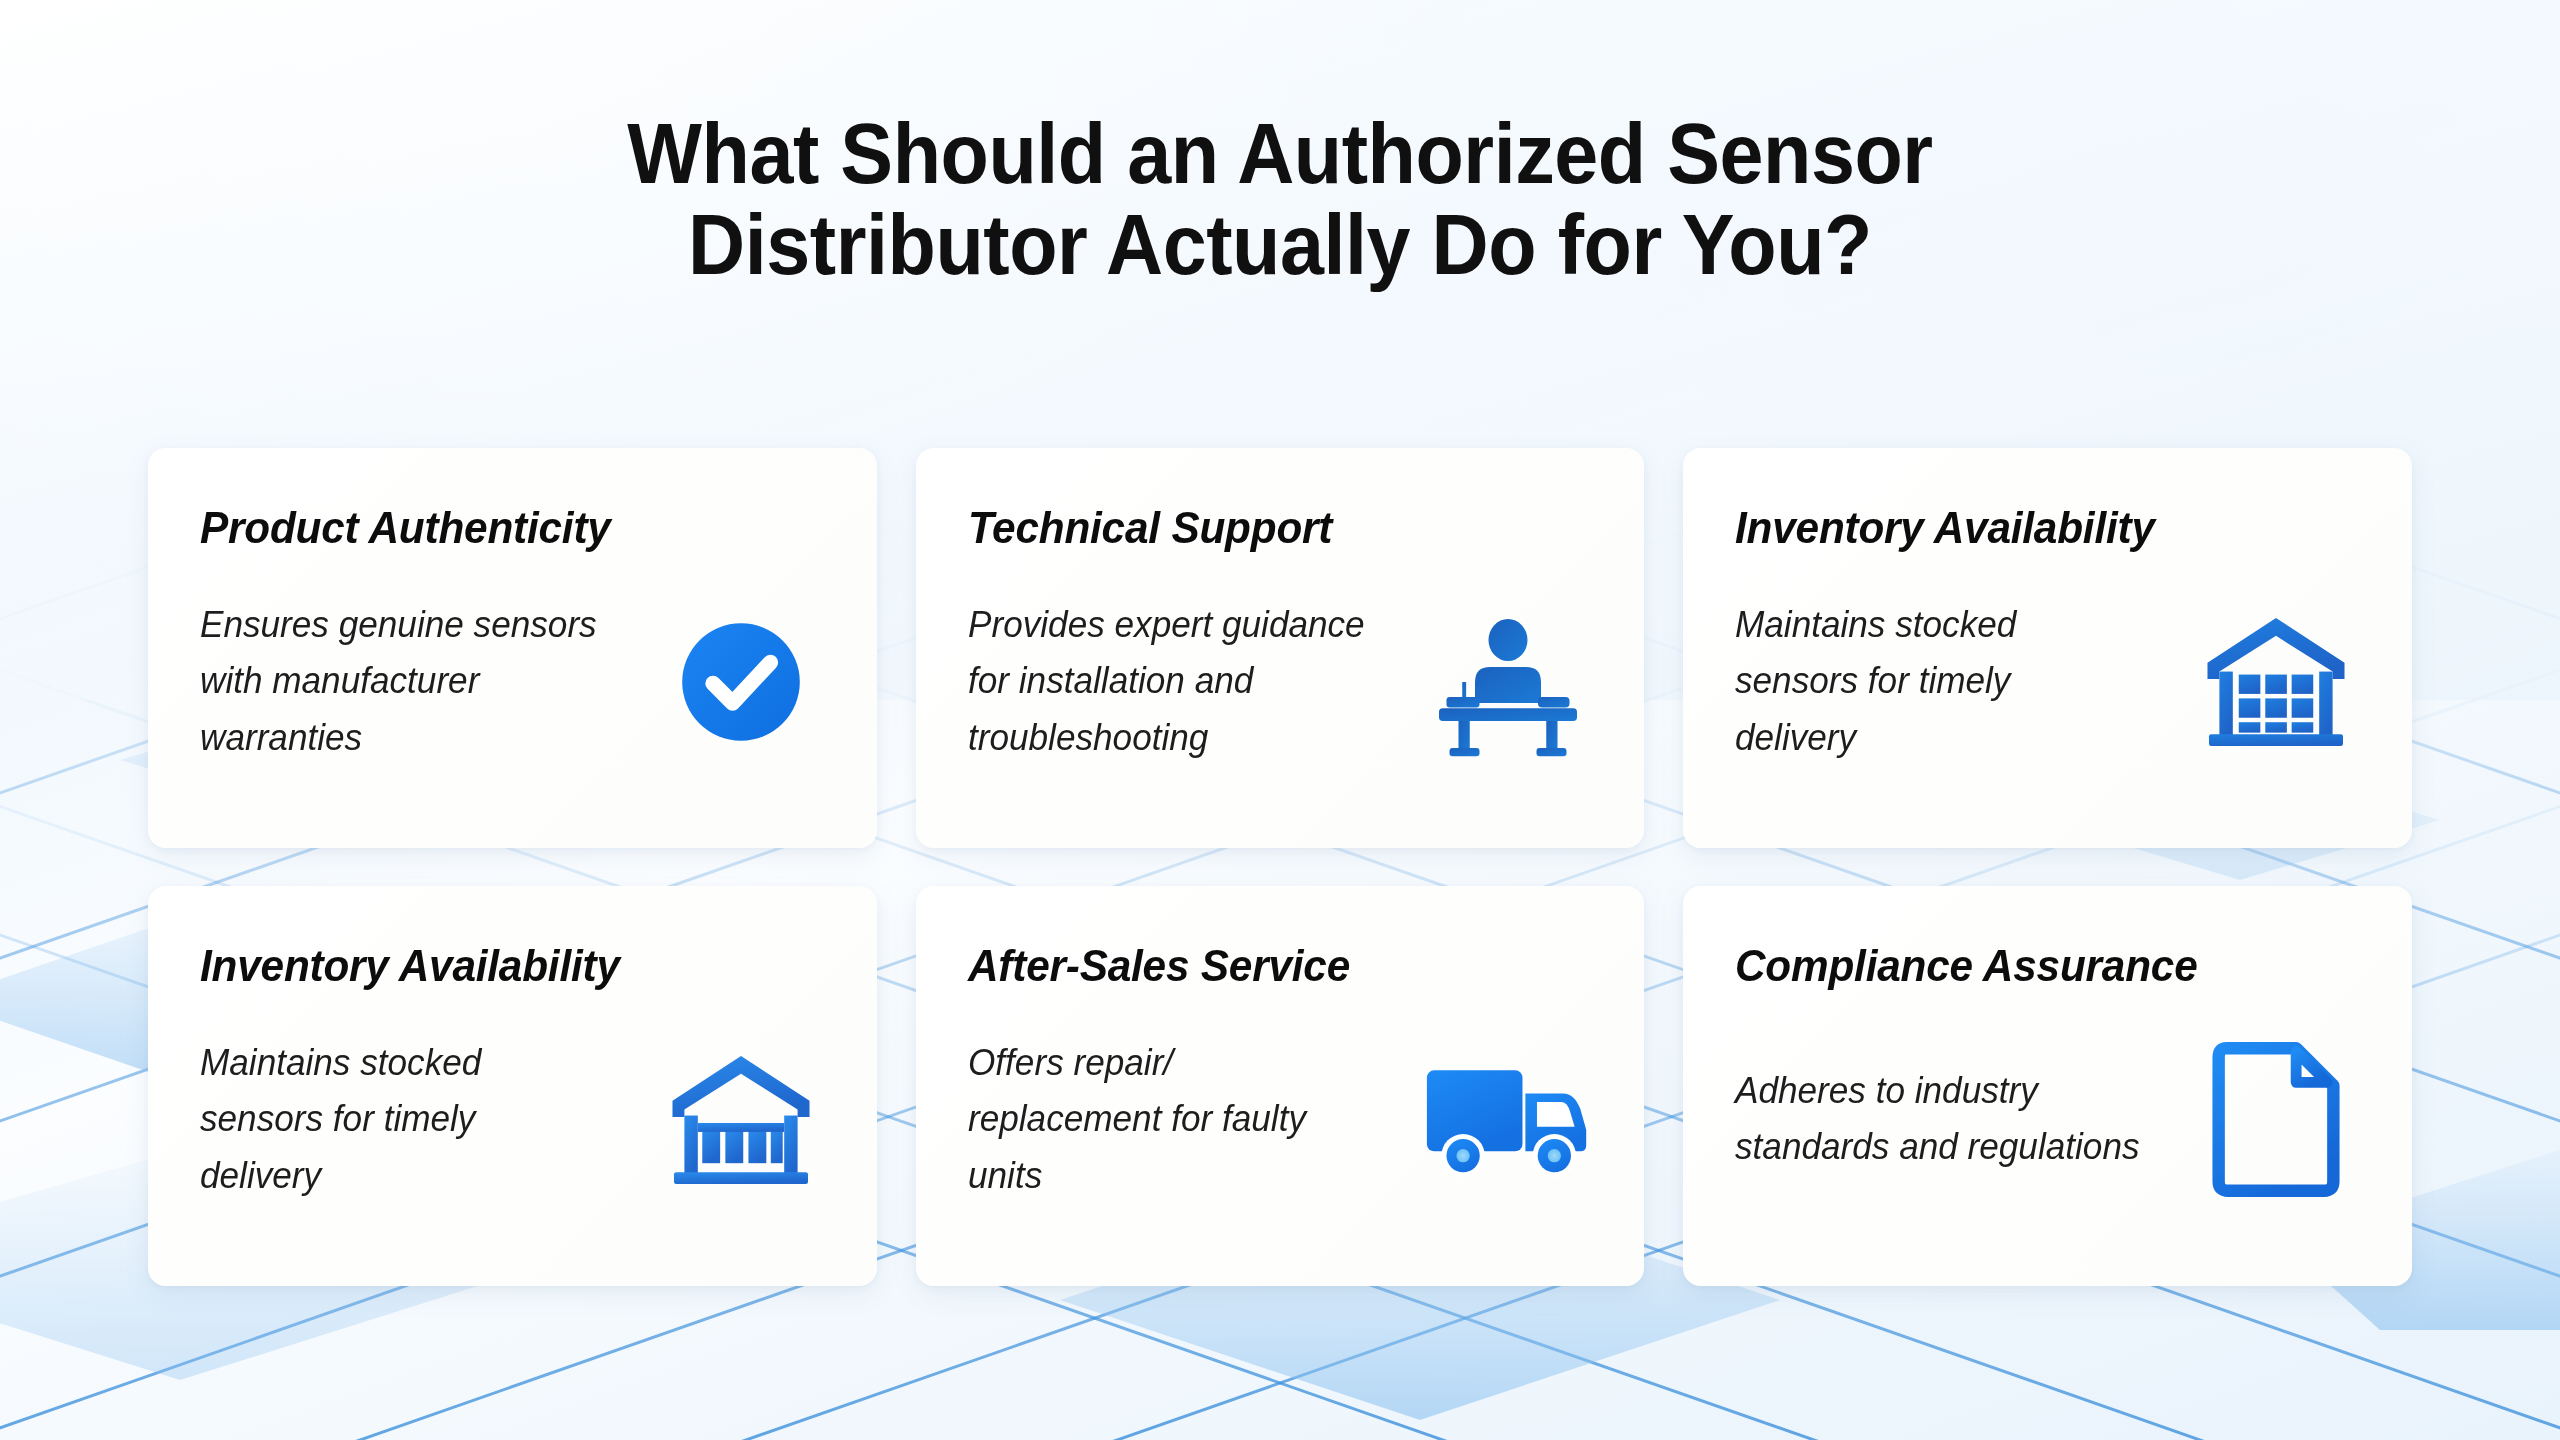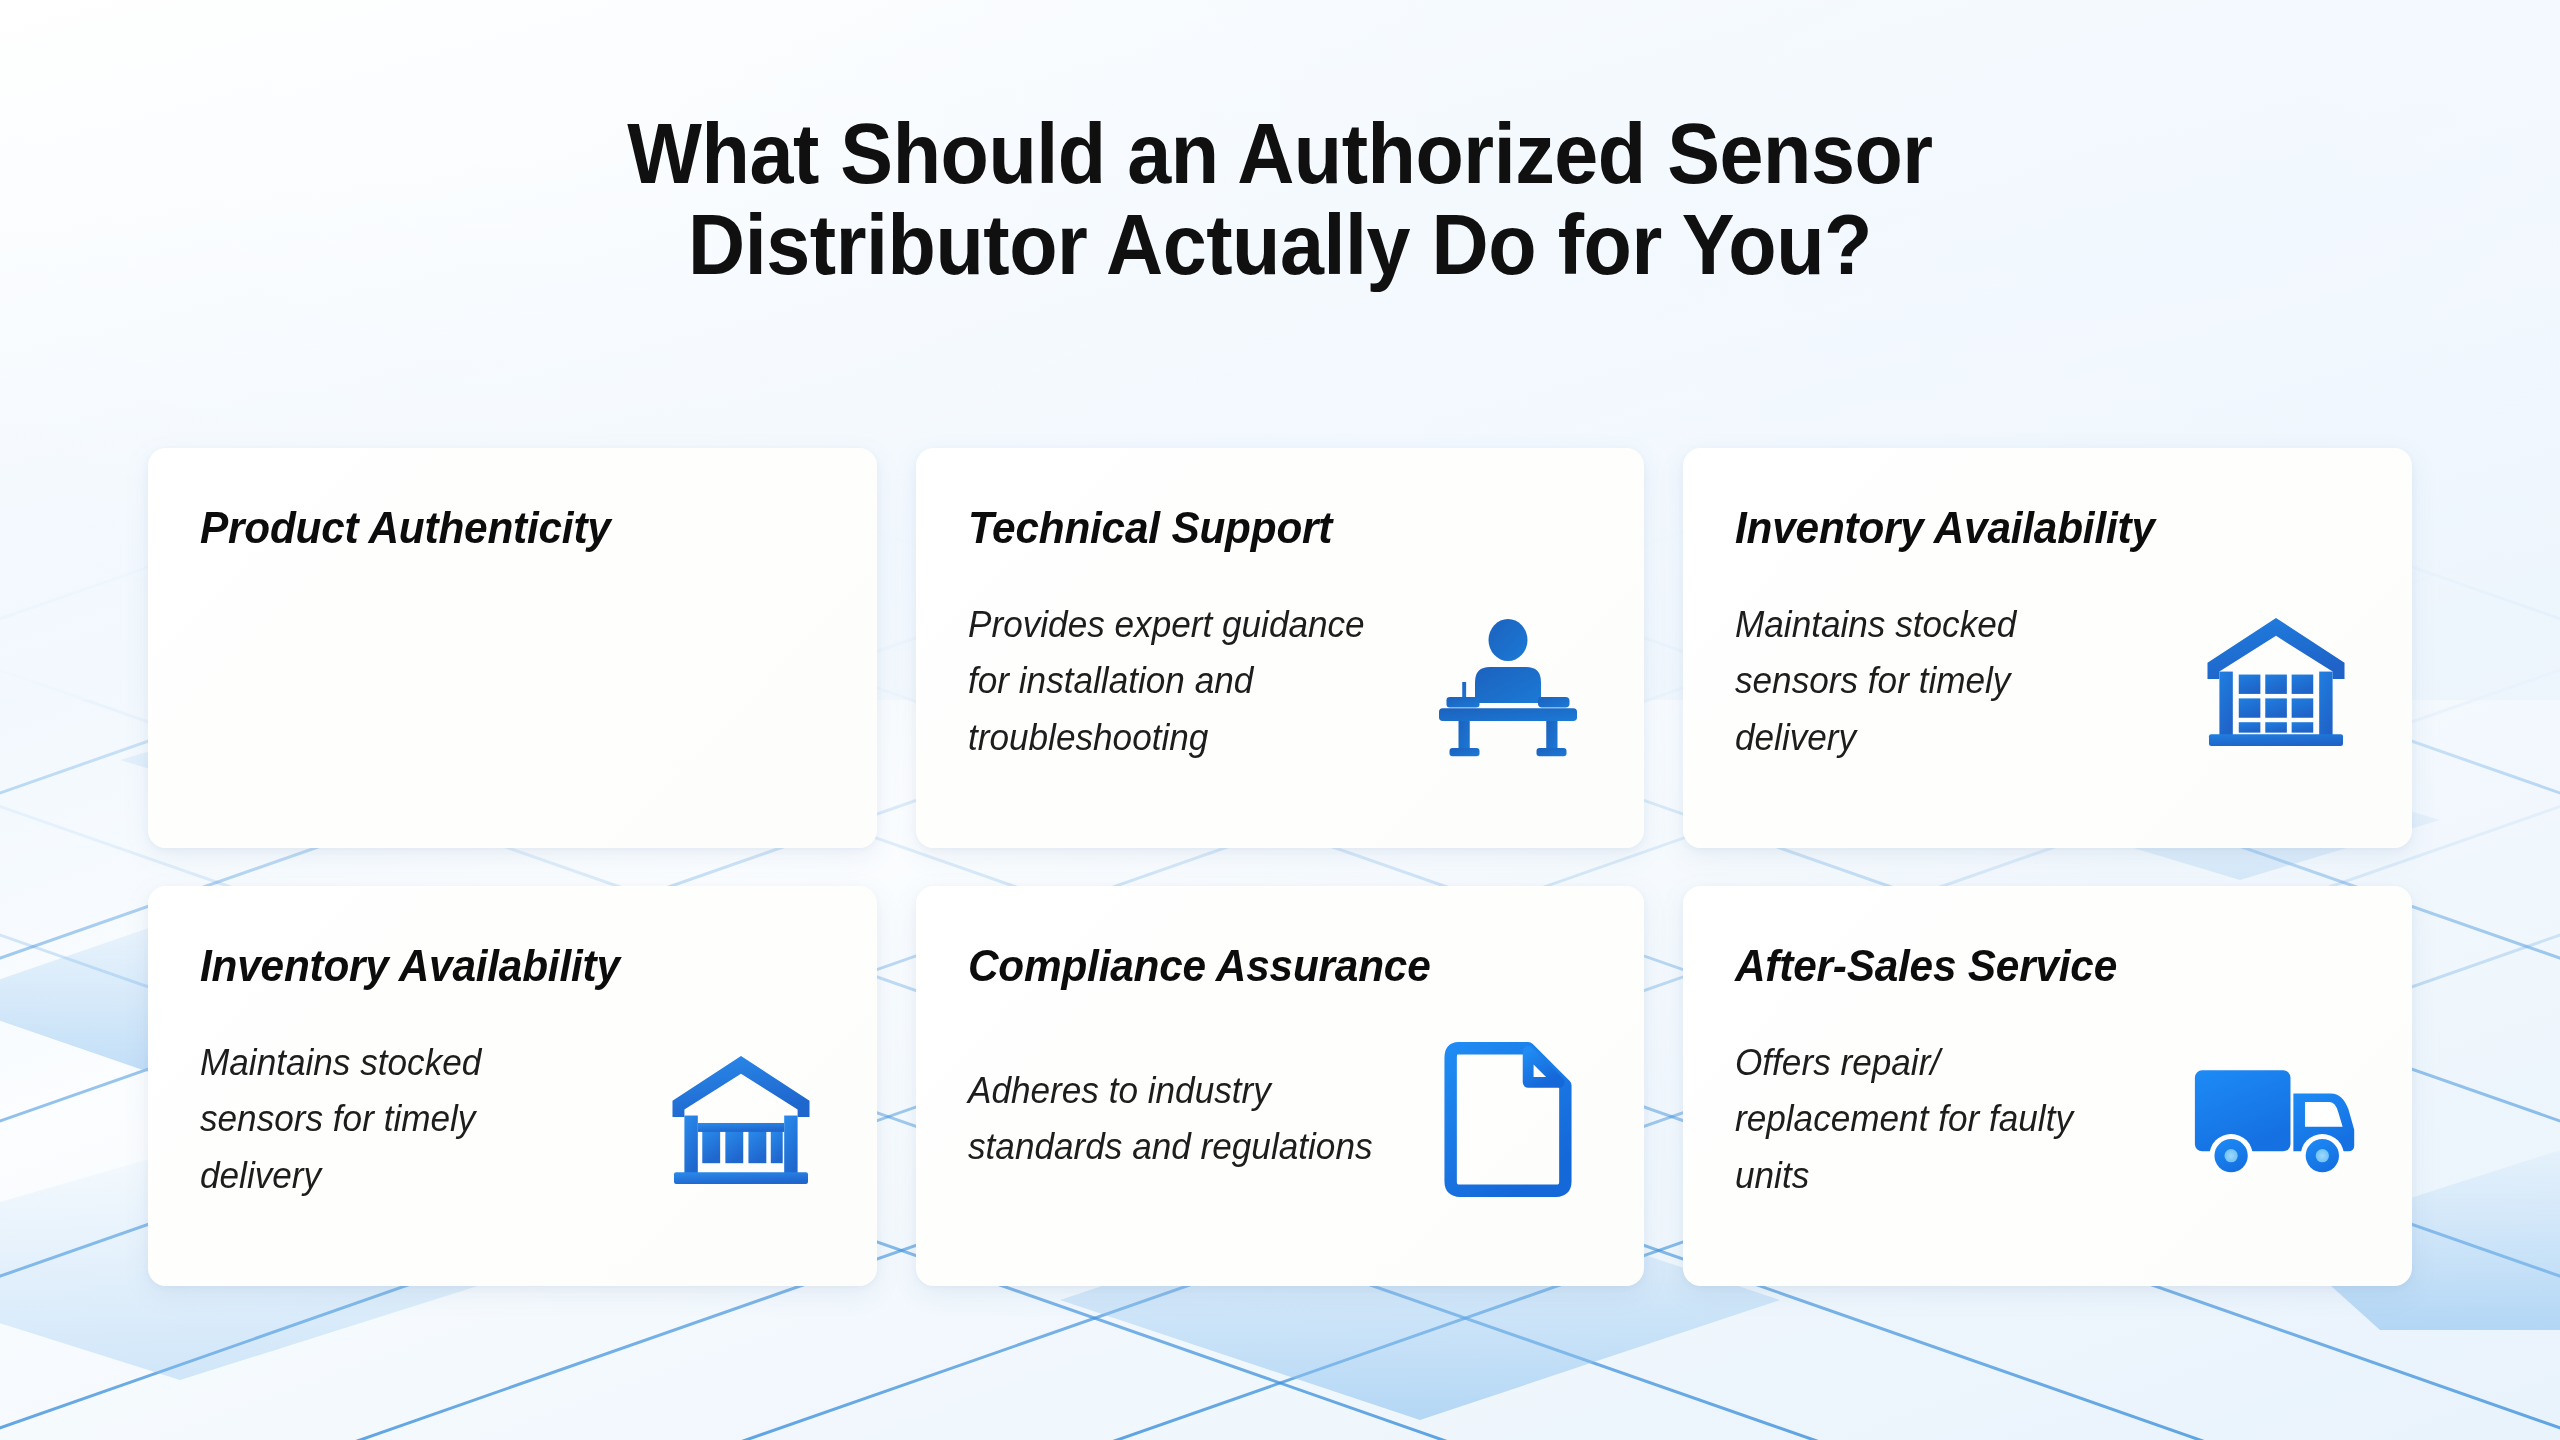--- a/index.html
+++ b/index.html
@@ -192,20 +192,35 @@
 
   <div id="title-block">
     <span class="title-line">What Should an Authorized Sensor</span>
     <span class="title-line">Distributor Actually Do for You?</span>
   </div>
 
   <div id="cards">
 
     <div class="card">
       <div class="card-title">Product Authenticity</div>
+      <div class="card-body">
+        <div class="card-desc desc-w1">Ensures genuine sensors with manufacturer warranties</div>
+        <div class="card-icon">
+          <svg width="140" height="140" viewBox="0 0 100 100">
+            <defs>
+              <linearGradient id="gCheck" x1="0" y1="0" x2="1" y2="1">
+                <stop offset="0%" stop-color="#1b84f2"></stop>
+                <stop offset="100%" stop-color="#0f6fe0"></stop>
+              </linearGradient>
+            </defs>
+            <circle cx="50" cy="50" r="42" fill="url(#gCheck)"></circle>
+            <path d="M30 51 L44 65 L71 36" fill="none" stroke="#ffffff" stroke-width="11" stroke-linecap="round" stroke-linejoin="round"></path>
+          </svg>
+        </div>
+      </div>
     </div>
 
     <div class="card">
       <div class="card-title">Technical Support</div>
       <div class="card-body">
         <div class="card-desc desc-w2">Provides expert guidance for installation and troubleshooting</div>
         <div class="card-icon">
           <svg width="150" height="150" viewBox="0 0 100 100">
             <defs>
               <linearGradient id="gDesk" x1="0" y1="0" x2="1" y2="1">
@@ -294,20 +309,54 @@
               <rect x="55" y="54" width="12" height="22"></rect>
               <rect x="70" y="54" width="8" height="22"></rect>
               <rect x="21" y="49" width="58" height="6"></rect>
             </g>
           </svg>
         </div>
       </div>
     </div>
 
     <div class="card">
+      <div class="card-title">After-Sales Service</div>
+      <div class="card-body">
+        <div class="card-desc desc-w5">Offers repair/ replacement for faulty units</div>
+        <div class="card-icon">
+          <svg width="175" height="135" viewBox="0 0 116 90">
+            <defs>
+              <linearGradient id="gTruck" x1="0" y1="0" x2="0.5" y2="1">
+                <stop offset="0%" stop-color="#1d8bf5"></stop>
+                <stop offset="100%" stop-color="#1570e2"></stop>
+              </linearGradient>
+              <radialGradient id="gHub" cx="0.5" cy="0.5" r="0.5">
+                <stop offset="0%" stop-color="#9fd9fb"></stop>
+                <stop offset="100%" stop-color="#6ec2f6"></stop>
+              </radialGradient>
+            </defs>
+
+            <rect x="2" y="11" width="66" height="56" rx="5" fill="url(#gTruck)"></rect>
+
+            <path d="M70 27 L96 27 Q104 27 108 38 L112 52 L112 63 Q112 67 108 67 L70 67 Z" fill="url(#gTruck)"></path>
+
+            <path d="M78 33 L95 33 Q99 33 101 40 L104 50 L78 50 Z" fill="#ffffff"></path>
+
+            <circle cx="27" cy="70" r="15" fill="#ffffff"></circle>
+            <circle cx="27" cy="70" r="11.5" fill="url(#gTruck)"></circle>
+            <circle cx="27" cy="70" r="4.6" fill="url(#gHub)"></circle>
+            <circle cx="90" cy="70" r="15" fill="#ffffff"></circle>
+            <circle cx="90" cy="70" r="11.5" fill="url(#gTruck)"></circle>
+            <circle cx="90" cy="70" r="4.6" fill="url(#gHub)"></circle>
+          </svg>
+        </div>
+      </div>
+    </div>
+
+    <div class="card">
       <div class="card-title">Compliance Assurance</div>
       <div class="card-body">
         <div class="card-desc desc-w6">Adheres to industry standards and regulations</div>
         <div class="card-icon">
           <svg width="130" height="155" viewBox="0 0 82 100">
             <defs>
               <linearGradient id="gDoc" x1="0" y1="0" x2="0.6" y2="1">
                 <stop offset="0%" stop-color="#1f8bf3"></stop>
                 <stop offset="100%" stop-color="#1568d8"></stop>
               </linearGradient>
@@ -321,48 +370,14 @@
               <line x1="20" y1="44" x2="44" y2="44"></line>
               <line x1="20" y1="58" x2="62" y2="58"></line>
               <line x1="20" y1="71" x2="62" y2="71"></line>
               <line x1="20" y1="84" x2="44" y2="84"></line>
             </g>
           </svg>
         </div>
       </div>
     </div>
 
-    <div class="card">
-      <div class="card-title">After-Sales Service</div>
-      <div class="card-body">
-        <div class="card-desc desc-w5">Offers repair/ replacement for faulty units</div>
-        <div class="card-icon">
-          <svg width="175" height="135" viewBox="0 0 116 90">
-            <defs>
-              <linearGradient id="gTruck" x1="0" y1="0" x2="0.5" y2="1">
-                <stop offset="0%" stop-color="#1d8bf5"></stop>
-                <stop offset="100%" stop-color="#1570e2"></stop>
-              </linearGradient>
-              <radialGradient id="gHub" cx="0.5" cy="0.5" r="0.5">
-                <stop offset="0%" stop-color="#9fd9fb"></stop>
-                <stop offset="100%" stop-color="#6ec2f6"></stop>
-              </radialGradient>
-            </defs>
-
-            <rect x="2" y="11" width="66" height="56" rx="5" fill="url(#gTruck)"></rect>
-
-            <path d="M70 27 L96 27 Q104 27 108 38 L112 52 L112 63 Q112 67 108 67 L70 67 Z" fill="url(#gTruck)"></path>
-
-            <path d="M78 33 L95 33 Q99 33 101 40 L104 50 L78 50 Z" fill="#ffffff"></path>
-
-            <circle cx="27" cy="70" r="15" fill="#ffffff"></circle>
-            <circle cx="27" cy="70" r="11.5" fill="url(#gTruck)"></circle>
-            <circle cx="27" cy="70" r="4.6" fill="url(#gHub)"></circle>
-            <circle cx="90" cy="70" r="15" fill="#ffffff"></circle>
-            <circle cx="90" cy="70" r="11.5" fill="url(#gTruck)"></circle>
-            <circle cx="90" cy="70" r="4.6" fill="url(#gHub)"></circle>
-          </svg>
-        </div>
-      </div>
-    </div>
-
   </div>
 </div>
 
 </body></html>

